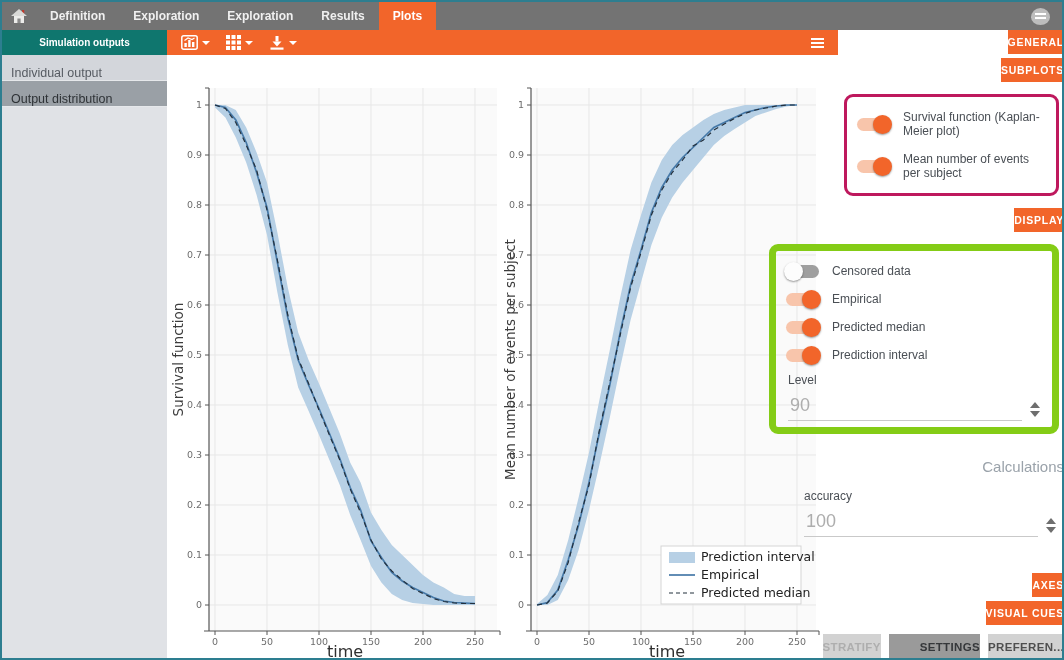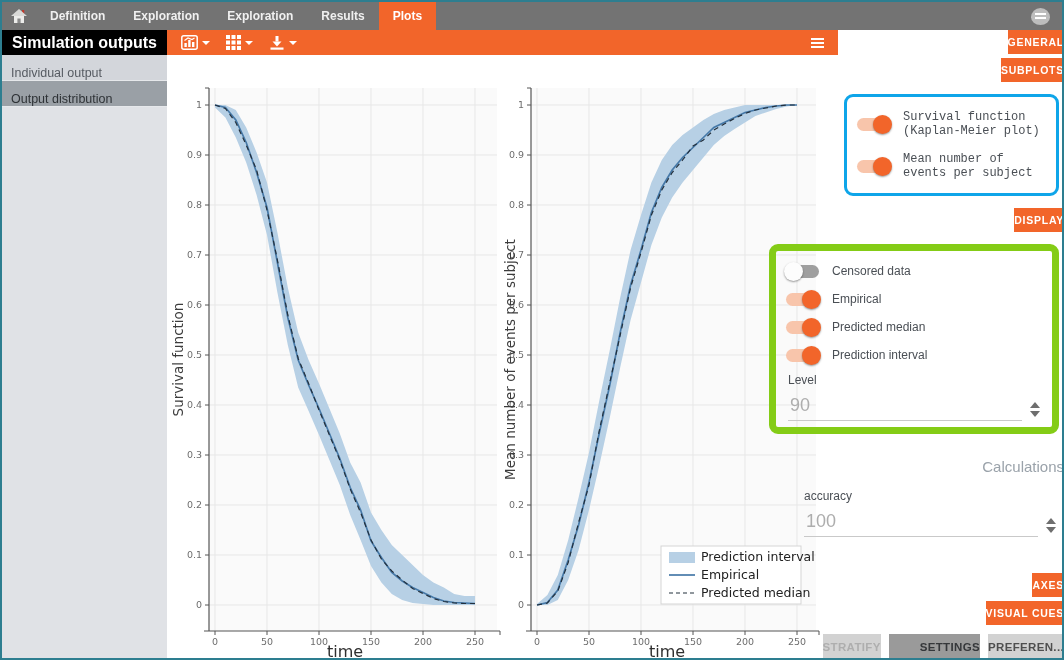--- a/index.html
+++ b/index.html
@@ -8,40 +8,40 @@
 
   
   .topbar { position:absolute; left:0; top:0; width:100%; height:28px; background:#737373; display:flex; align-items:stretch; }
   .home-btn { width:34px; display:flex; align-items:center; justify-content:center; cursor:pointer; }
   .nav-tab { color:#f0f0f0; font-size:12px; font-weight:700; display:flex; align-items:center; padding:0 14px; cursor:pointer; }
   .nav-tab.active { background:#f2652a; color:#fff; }
   .chat-btn { margin-left:auto; margin-right:12px; align-self:center; width:19px; height:17px; background:#bdbdbd; border-radius:50% 50% 50% 50%/55% 55% 45% 45%; position:relative; cursor:pointer; }
   .chat-btn::before { content:""; position:absolute; left:4px; top:5px; width:11px; height:2px; background:#fff; box-shadow:0 4px 0 #fff; }
 
   
-  .subnav-left { position:absolute; left:0; top:28px; width:165px; height:25px; background:#000000; color:#fff; font-size:16px; font-weight:700; display:flex; align-items:center; justify-content:center; }
+  .subnav-left { position:absolute; left:0; top:28px; width:165px; height:25px; background:#0f766e; color:#fff; font-size:10px; font-weight:700; display:flex; align-items:center; justify-content:center; }
   .plot-toolbar { position:absolute; left:165px; top:28px; width:671px; height:25px; background:#f2652a; display:flex; align-items:center; gap:16px; padding:0 14px; }
   .tool-group { display:flex; align-items:center; gap:4px; cursor:pointer; }
   .caret { width:0; height:0; border-left:4px solid transparent; border-right:4px solid transparent; border-top:4px solid #fff; }
   .hamburger { margin-left:auto; cursor:pointer; display:flex; flex-direction:column; gap:2px; }
   .hamburger span { display:block; width:13px; height:2px; background:#fff; }
 
   
   .sidebar { position:absolute; left:0; top:53px; width:165px; height:605px; background:#e0e2e6; display:flex; flex-direction:column; }
   .side-item { height:26px; display:flex; align-items:flex-end; padding-left:9px; font-size:12.5px; color:#565b62; background:#d3d6db; border-bottom:1px solid #e6e8eb; cursor:pointer; }
   .side-item.selected { background:#9aa0a6; color:#2e3236; }
 
   
   .plots { position:absolute; left:165px; top:53px; width:671px; height:605px; background:#fff; }
 
   
   .panel { position:absolute; left:836px; top:28px; width:226px; height:630px; background:#fff; display:flex; flex-direction:column; border-left:1px solid #fff;align-items:flex-end; }
   .sec-header { flex:0 0 auto; background:#f2652a; color:#fff; text-align:center; font-size:10.5px; font-weight:700; letter-spacing:.07em; padding:6px 0 6px 0; margin-bottom:4px; cursor:pointer; }
   .hl-box { margin:8px 5px 0 5px; border-radius:9px; padding:6px 4px; }
-  .hl-green { border:3px solid #0ea5e9;font-family:Liberation Mono, monospace; }
+  .hl-green { border:3px solid #be185d; }
   .hl-blue  { border:7px solid #84cc16; margin-bottom:10px;margin-left:24px; }
   .toggle-row { display:flex; align-items:center; gap:13px; padding:7px 6px; }
   .toggle { width:33px; height:13px; border-radius:7px; background:#9f9f9f; position:relative; flex:0 0 auto; cursor:pointer; }
   .toggle .knob { position:absolute; left:-2px; top:-3px; width:19px; height:19px; border-radius:50%; background:#fdfdfd; box-shadow:0 1px 2px rgba(0,0,0,.4); }
   .toggle.on { background:#f8c5ab; }
   .toggle.on .knob { left:auto; right:-2px; background:#f2652a; }
   .toggle-label { font-size:12px; color:#4a4f55; }
   .field { padding:4px 8px 0 8px; }
   .field-label { font-size:12px; color:#4a4f55; margin-bottom:6px; }
   .field-input { display:flex; align-items:flex-end; }

